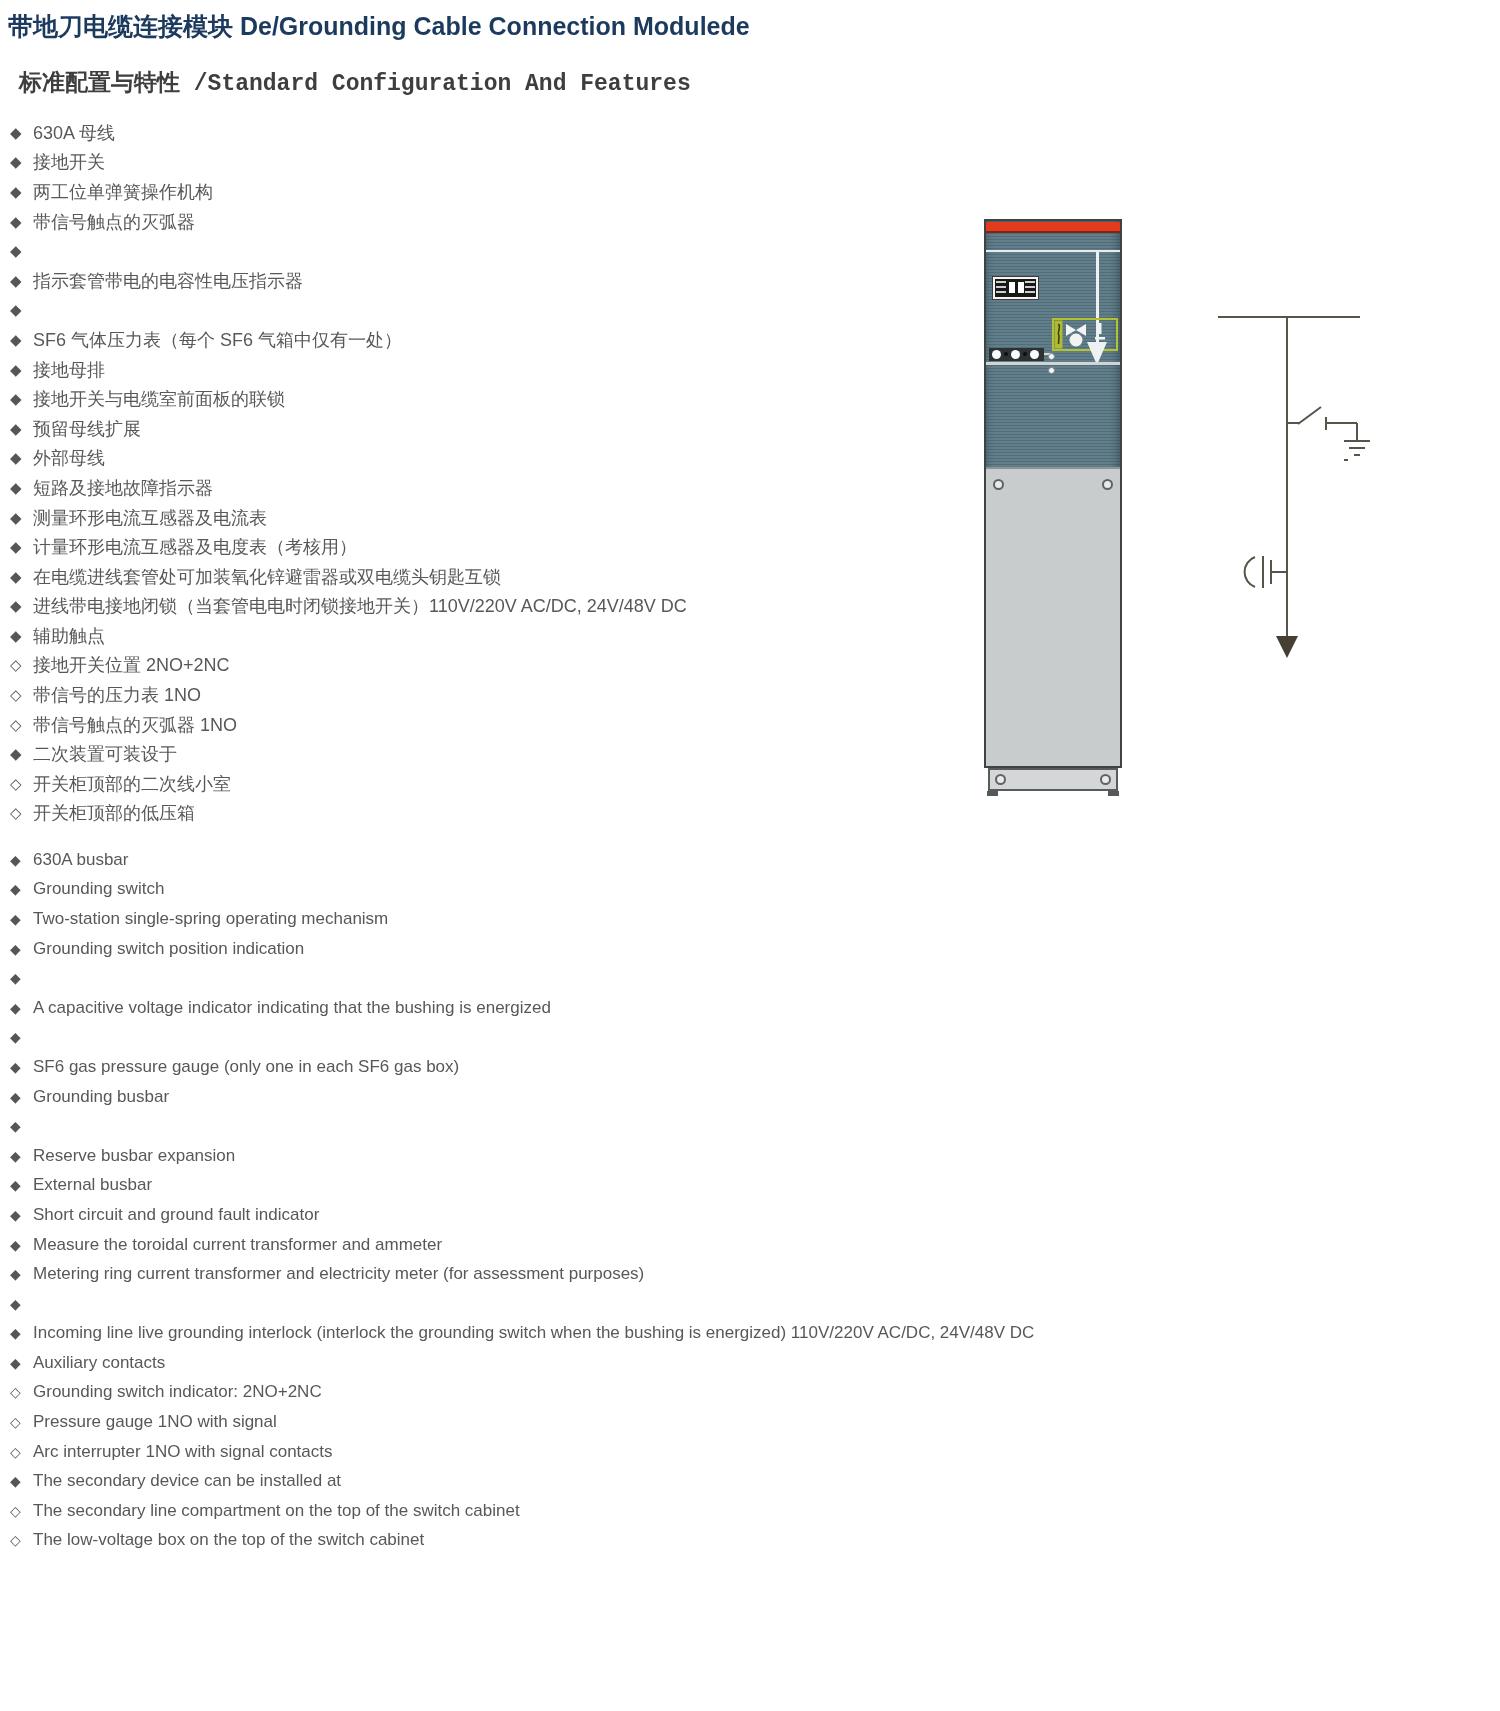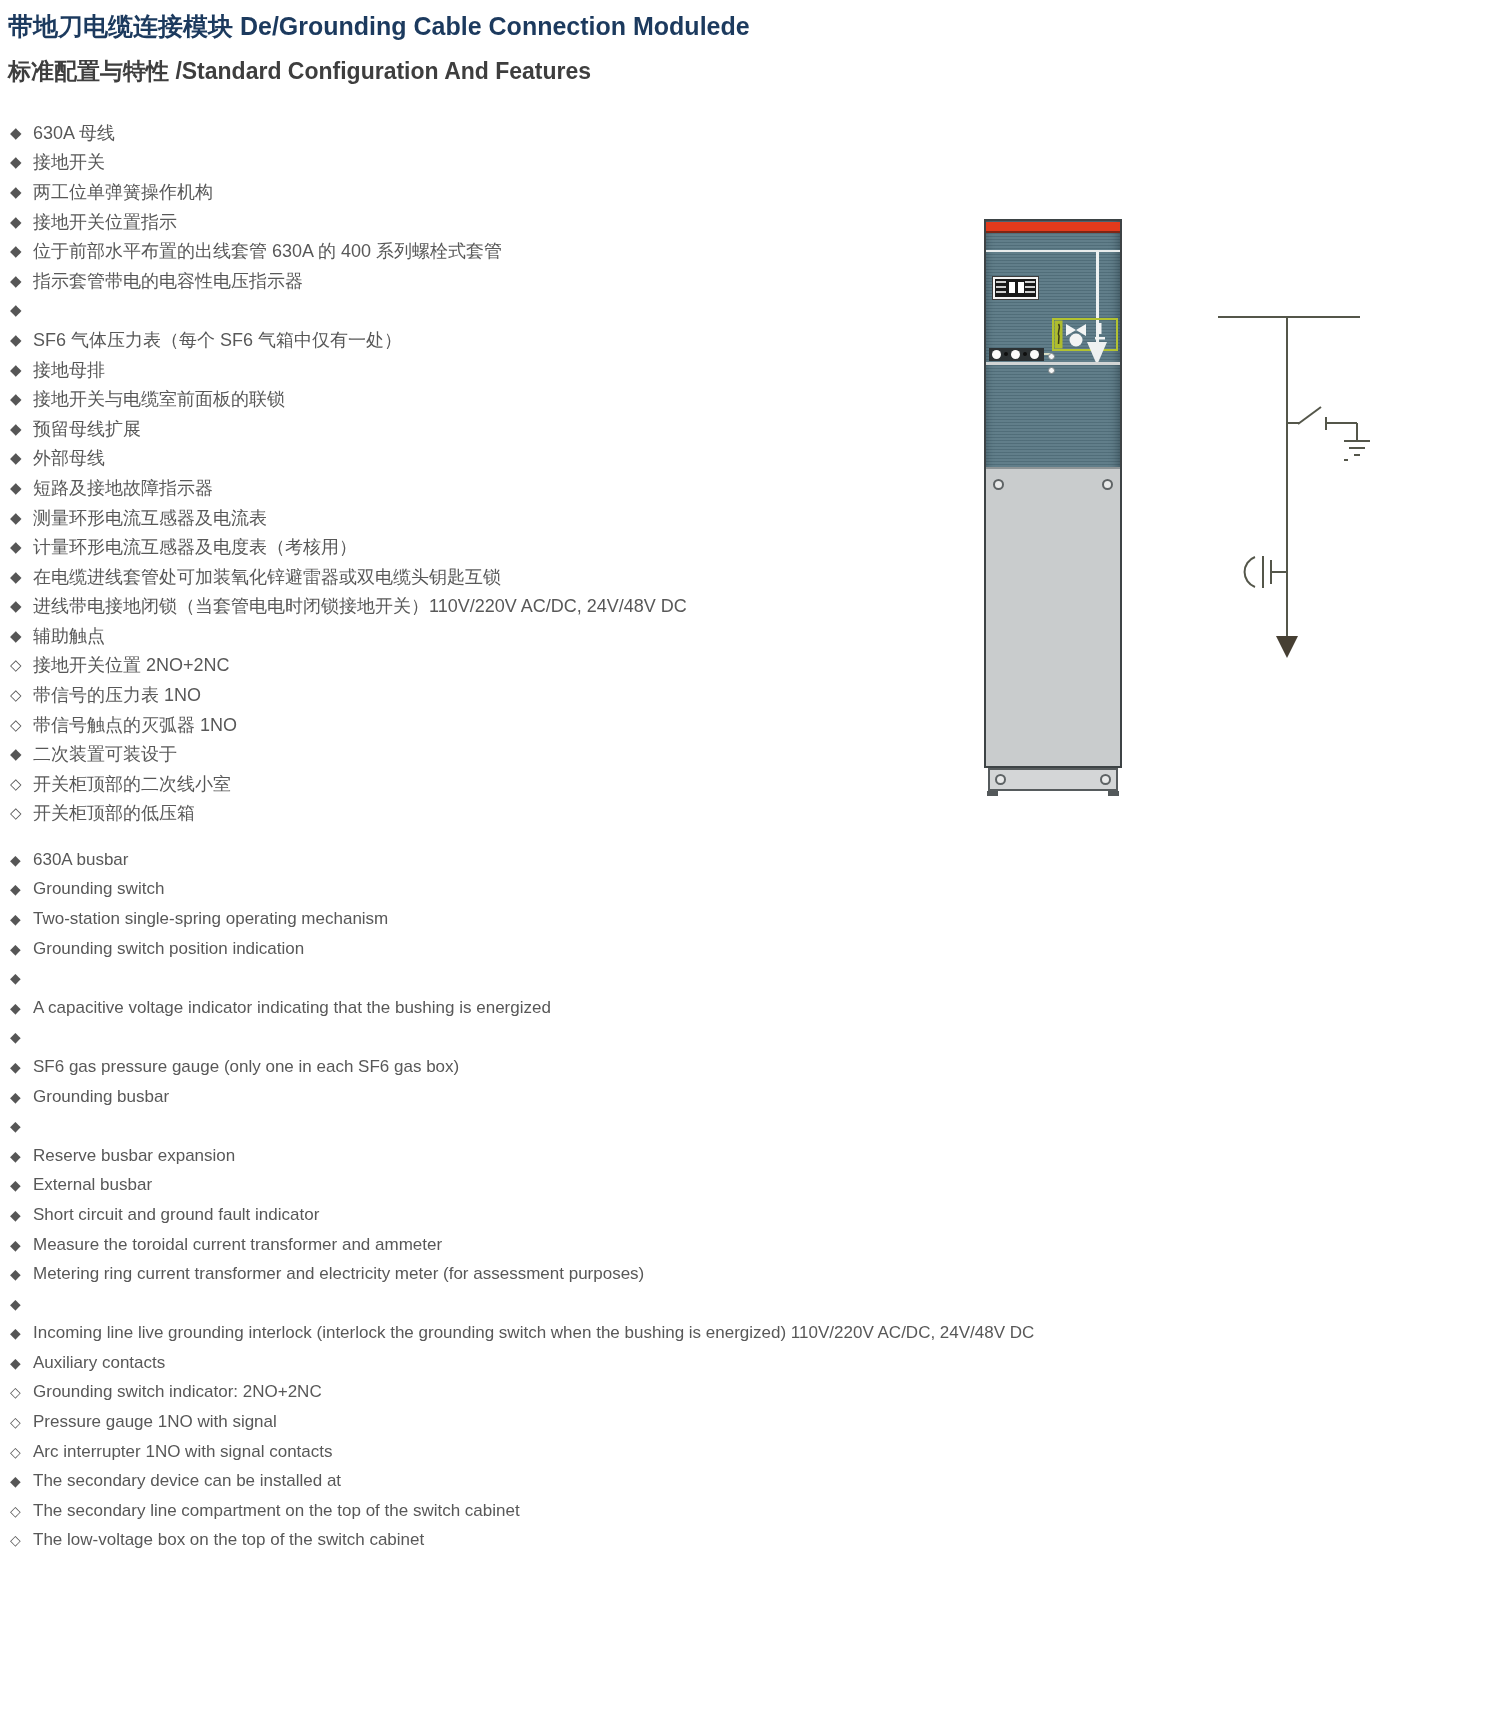--- a/index.html
+++ b/index.html
@@ -1,19 +1,19 @@
 <!DOCTYPE html>
 <html><head>
 <meta charset="utf-8">
 <style>
   html,body{margin:0;padding:0;}
   .page{position:relative;width:1500px;height:1711px;background:#ffffff;overflow:hidden;
         font-family:"Liberation Sans","DejaVu Sans",sans-serif;}
   .title{position:absolute;left:8px;top:10px;margin:0;font-size:25px;font-weight:700;color:#1c3a5e;}
-  .subtitle{position:absolute;left:8px;top:56px;margin:0;font-size:23px;font-weight:700;color:#3e3e3e;}
+  .subtitle{position:absolute;left:8px;top:56px;margin:11px;font-size:23px;font-weight:700;color:#3e3e3e;font-family:Liberation Mono, monospace;}
 
   ul.features{position:absolute;left:10px;margin:0;padding:0;list-style:none;}
   .features li{display:flex;align-items:center;height:29.6px;color:#585858;white-space:nowrap;}
   .features .marker{flex:none;width:23px;font-size:15px;color:#565656;}
   #list-zh{top:118px;font-size:18px;}
   #list-en{top:845px;font-size:17px;}
   #list-en .marker{font-size:14px;}
 
   
   .cabinet{position:absolute;left:984px;top:219px;width:138px;height:578px;}
@@ -74,25 +74,24 @@
       <li>
         <span class="marker">◆</span>
         <span class="txt">接地开关</span>
       </li>
       <li>
         <span class="marker">◆</span>
         <span class="txt">两工位单弹簧操作机构</span>
       </li>
       <li>
         <span class="marker">◆</span>
-        <span class="txt">接地开关位置指示</span>
-      </li>
-      <li>
-        <span class="marker">◆</span>
-        <span class="txt">位于前部水平布置的出线套管 630A 的 400 系列螺栓式套管</span>
+        <span class="txt">带信号触点的灭弧器</span>
+      </li>
+      <li>
+        <span class="marker">◆</span>
       </li>
       <li>
         <span class="marker">◆</span>
         <span class="txt">指示套管带电的电容性电压指示器</span>
       </li>
       <li>
         <span class="marker">◆</span>
       </li>
       <li>
         <span class="marker">◆</span>

